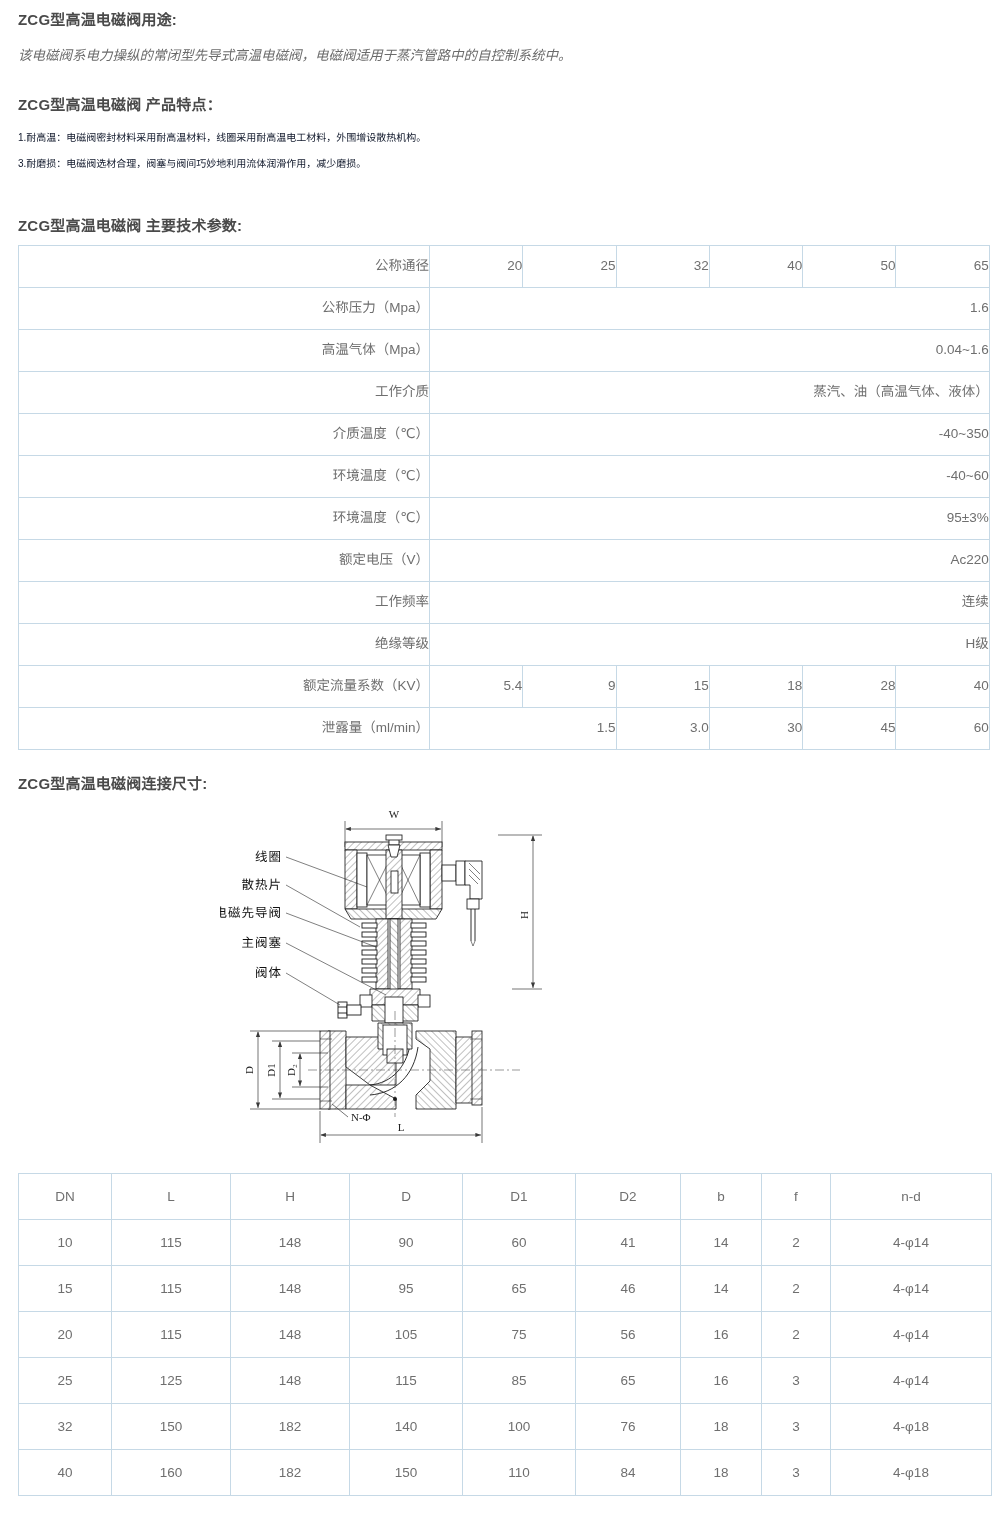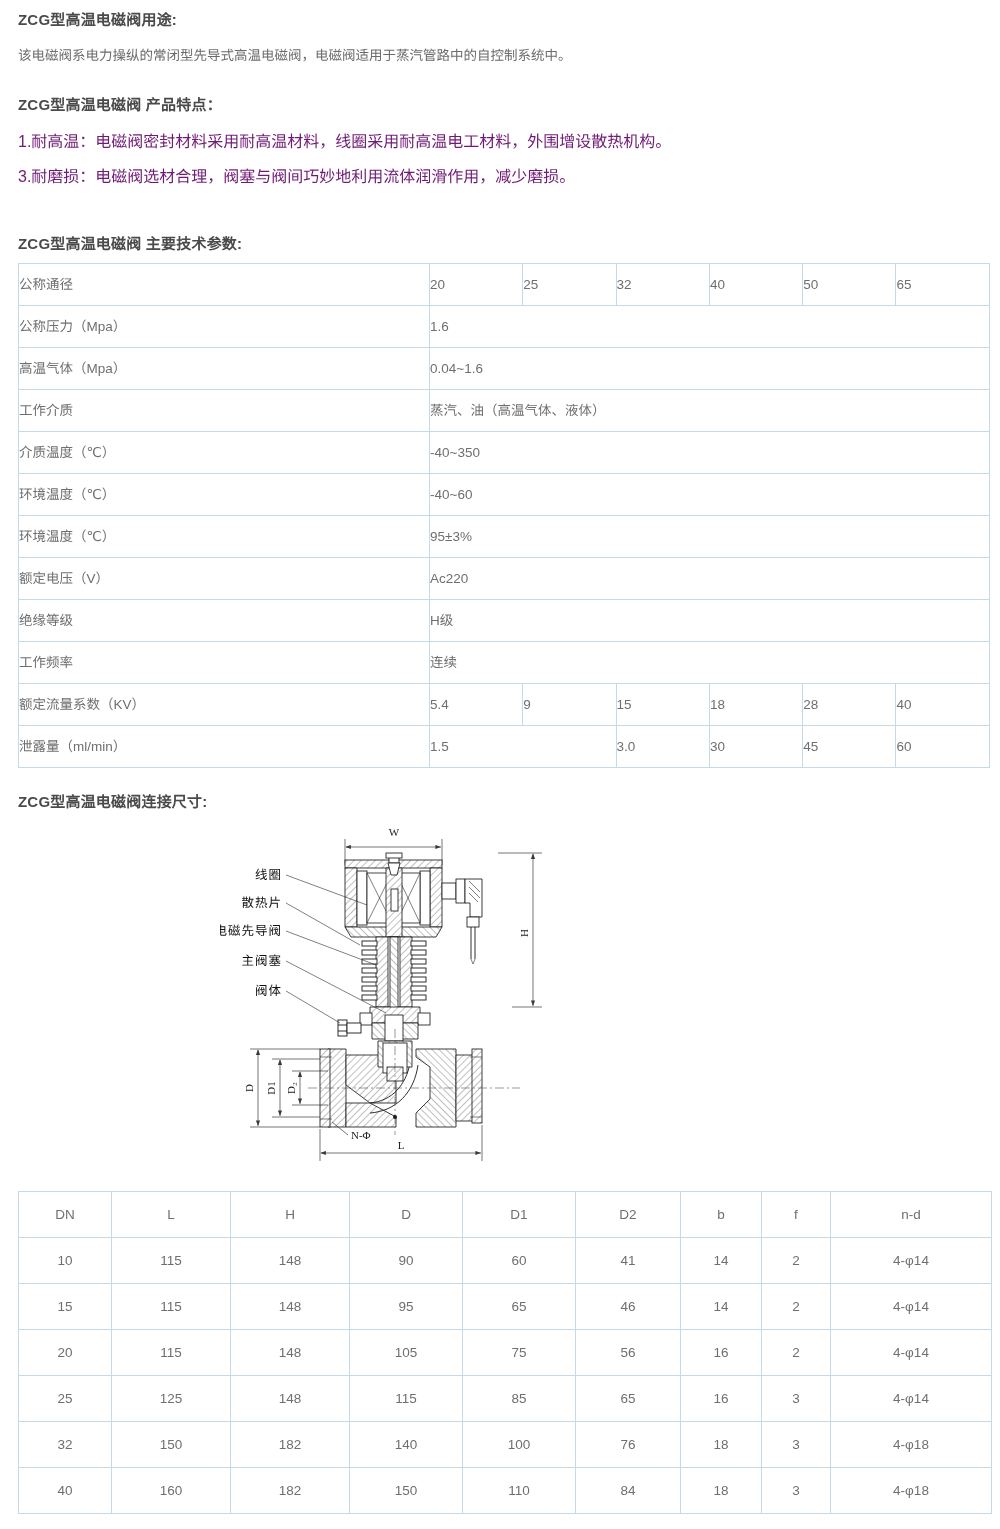--- a/index.html
+++ b/index.html
@@ -27,44 +27,45 @@
     margin: 0;
     padding: 0;
     letter-spacing: 0.2px;
   }
   .block-intro { padding-top: 8px; }
   .para {
     font-size: 13.5px;
     line-height: 1.6;
     color: #6b6b6b;
     margin: 0;
+    font-style: italic;
   }
   .gap-sm { height: 16px; }
   .gap-md { height: 22px; }
   .gap-lg { height: 26px; }
   .gap-xs { height: 10px; }
   .feature-list { margin: 0; padding: 0; list-style: none; }
   .feature-list li {
-    font-size: 16px;
+    font-size: 10px;
     line-height: 1.55;
-    color: #701a75;
+    color: #0f172a;
     margin-bottom: 11px;
   }
   .feature-list li:last-child { margin-bottom: 16px; }
 
   table.spec {
     width: 964px;
     border-collapse: collapse;
     table-layout: fixed;
     font-size: 13.5px;
     color: #6f6f6f;
   }
   table.spec td, table.spec th {
     border: 1px solid #c6d9e6;
-    text-align: left;
+    text-align: right;
     vertical-align: middle;
     font-weight: normal;
     padding: 0;
     height: 41px;
     line-height: 1.3;
   }
   table.spec td.label-cell {
     width: 410px;
   }
   .size-col { width: 92.3px; }
@@ -180,26 +181,26 @@
         </tr>
         <tr>
           <td class="label-cell">环境温度（℃）</td>
           <td colspan="6">95±3%</td>
         </tr>
         <tr>
           <td class="label-cell">额定电压（V）</td>
           <td colspan="6">Ac220</td>
         </tr>
         <tr>
+          <td class="label-cell">工作频率</td>
+          <td colspan="6">连续</td>
+        </tr>
+        <tr>
           <td class="label-cell">绝缘等级</td>
           <td colspan="6">H级</td>
-        </tr>
-        <tr>
-          <td class="label-cell">工作频率</td>
-          <td colspan="6">连续</td>
         </tr>
 
         <tr>
           <td class="label-cell">额定流量系数（KV）</td>
           <td class="size-col">5.4</td>
           <td class="size-col">9</td>
           <td class="size-col">15</td>
           <td class="size-col">18</td>
           <td class="size-col">28</td>
           <td class="size-col">40</td>

